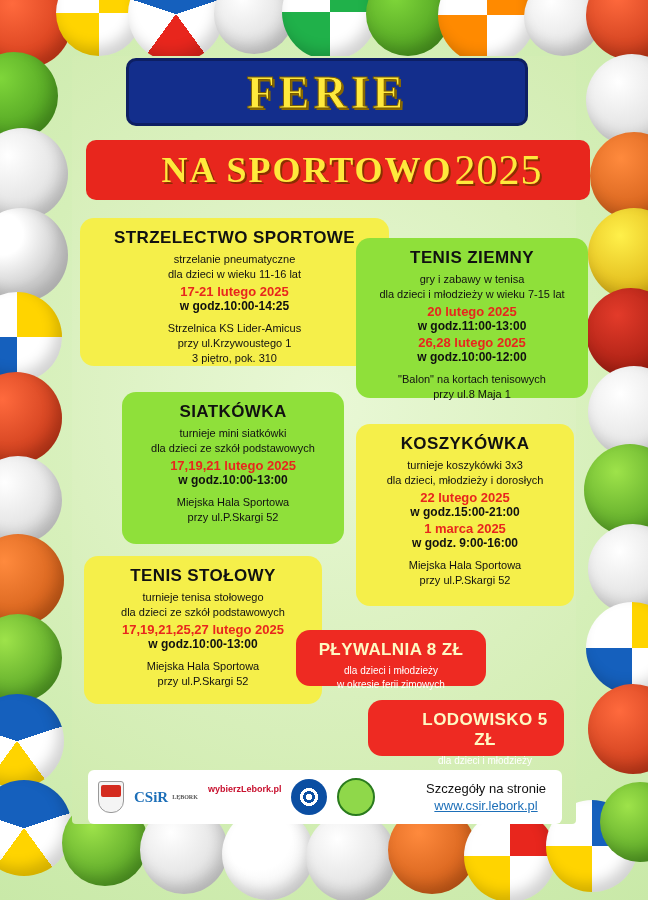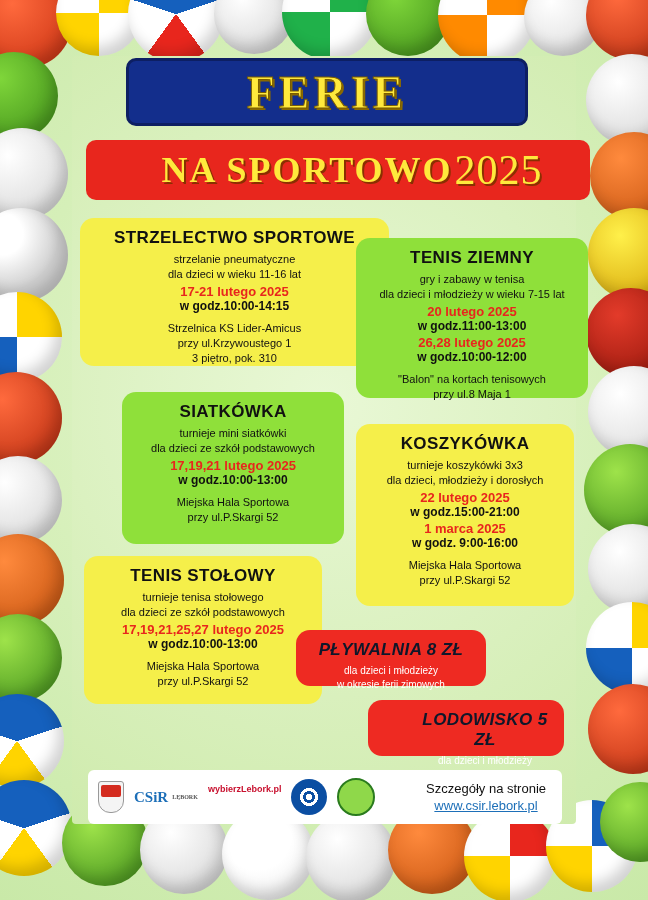--- a/index.html
+++ b/index.html
@@ -60,21 +60,21 @@
     margin:2px 0 4px;font-size:17px;font-weight:bold;color:#111;
     letter-spacing:.4px;
   }
   .card .sub{font-size:11px;color:#111;line-height:1.35;}
   .card .date{font-size:13px;font-weight:bold;color:#e8261d;margin-top:2px;}
   .card .hour{font-size:12px;font-weight:bold;color:#111;}
   .card .place{font-size:11px;color:#111;line-height:1.4;margin-top:8px;}
   .yellow{background:#f5ef4a;}
   .green{background:#8fe03a;}
   .red{background:#ee2a22;}
-  .red h3{color:#0f172a;font-style:italic;}
+  .red h3{color:#fef9c3;}
   .red .sub{color:#ffffff;font-size:10px;}
   .card.strzelectwo{left:72px;top:218px;width:309px;height:148px;margin-left:8px;}
   .card.tenis-ziemny{left:356px;top:238px;width:232px;height:160px;}
   .card.siatkowka{left:122px;top:392px;width:222px;height:152px;}
   .card.koszykowka{left:356px;top:424px;width:218px;height:182px;}
   .card.tenis-stolowy{left:84px;top:556px;width:238px;height:148px;}
   .card.plywalnia{left:296px;top:630px;width:190px;height:56px;}
   .card.lodowisko{left:368px;top:700px;width:196px;height:56px;padding-left:48px;}
   
   .footer{
@@ -166,21 +166,21 @@
   <div class="title-sport">
     <span class="t1">NA SPORTOWO</span>
     <span class="t2">2025</span>
   </div>
 
   <div class="card yellow strzelectwo">
     <h3>STRZELECTWO SPORTOWE</h3>
     <div class="sub">strzelanie pneumatyczne</div>
     <div class="sub">dla dzieci w wieku 11-16 lat</div>
     <div class="date">17-21 lutego 2025</div>
-    <div class="hour">w godz.10:00-14:15</div>
+    <div class="hour">w godz.10:00-14:25</div>
     <div class="place" style="white-space:pre-line">Strzelnica KS Lider-Amicus
 przy ul.Krzywoustego 1
 3 piętro, pok. 310</div>
   </div>
 
   <div class="card green tenis-ziemny">
     <h3>TENIS ZIEMNY</h3>
     <div class="sub">gry i zabawy w tenisa</div>
     <div class="sub">dla dzieci i młodzieży w wieku 7-15 lat</div>
     <div class="date">20 lutego 2025</div>

